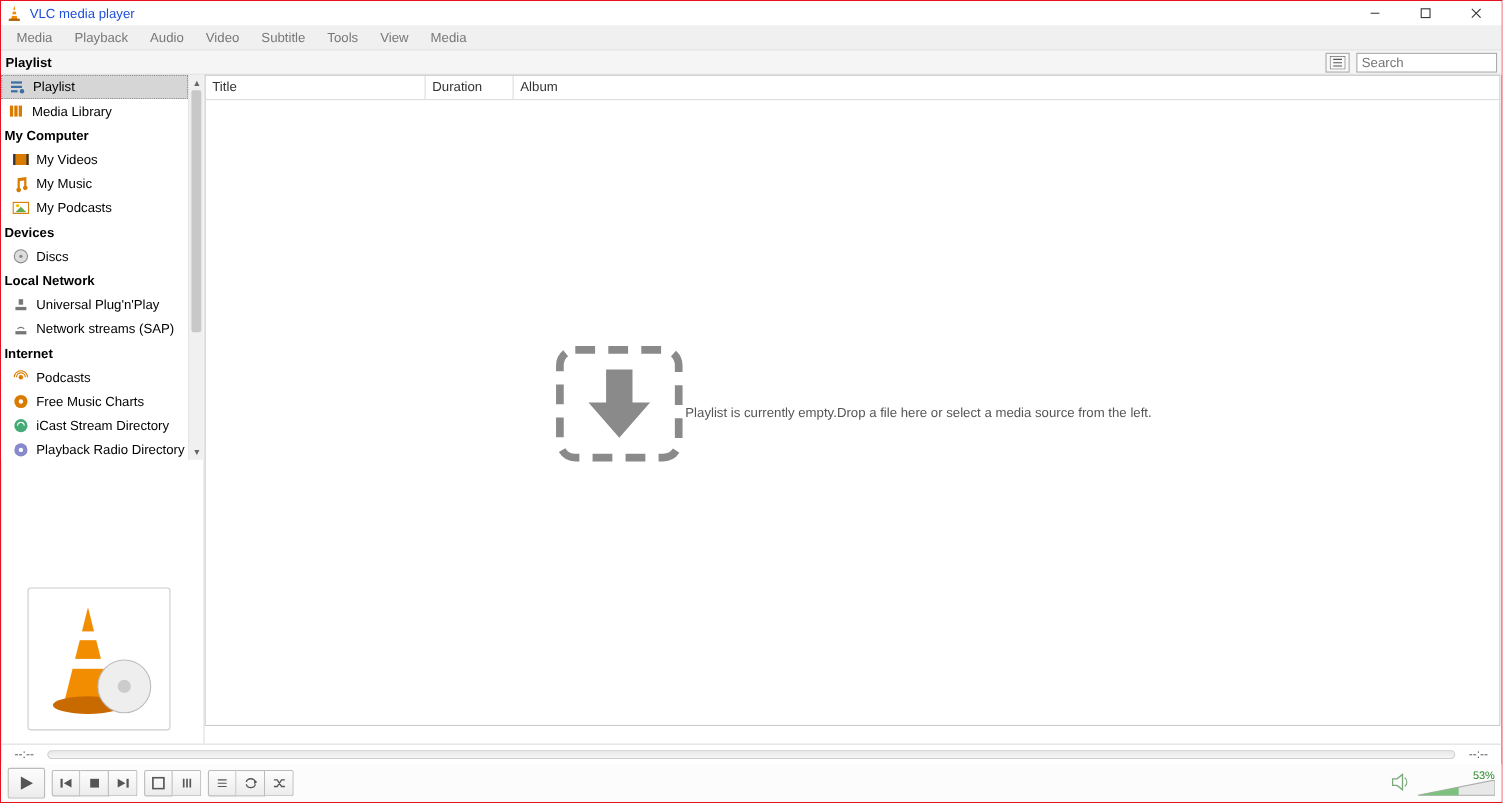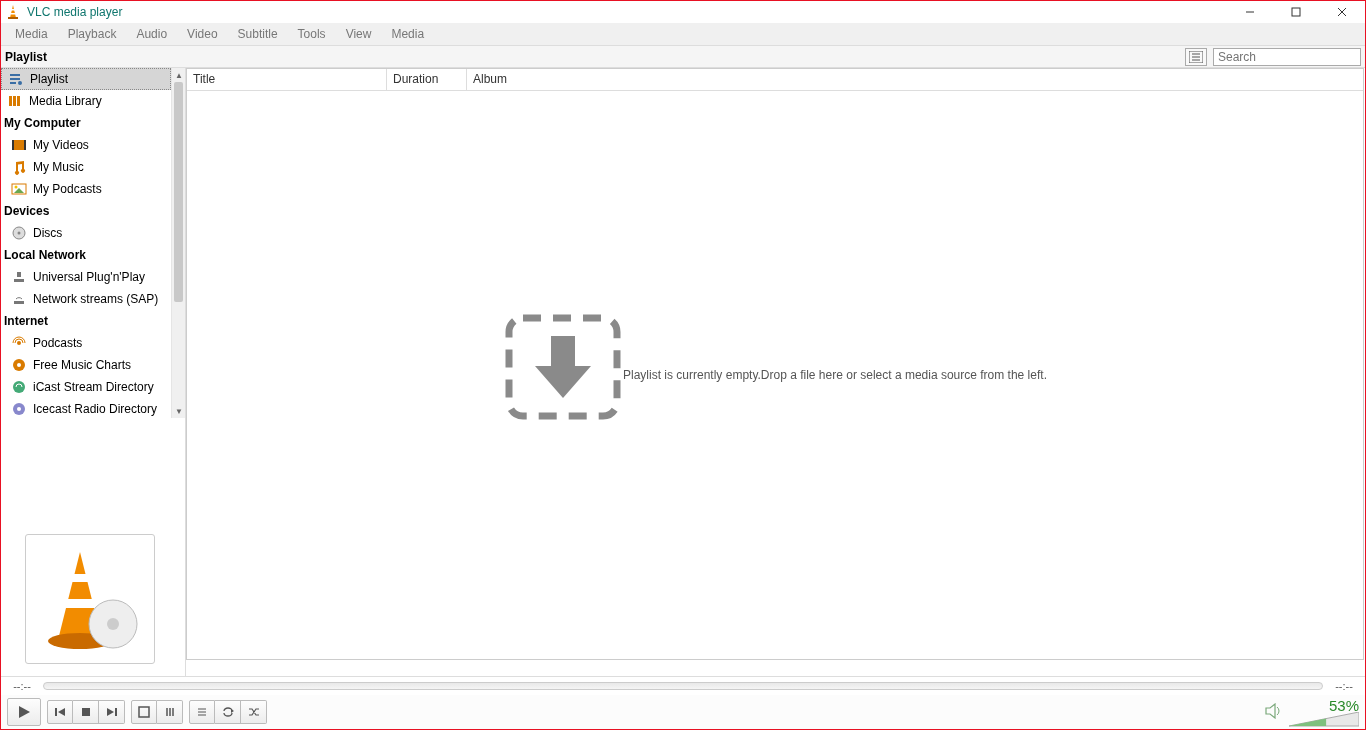--- a/index.html
+++ b/index.html
@@ -2,33 +2,33 @@
 <html><head>
 <meta charset="utf-8">
 <style>
 * { margin: 0; padding: 0; box-sizing: border-box; font-family: "Segoe UI", Tahoma, sans-serif; font-size: 12px; }
 html, body { width: 1366px; height: 730px; overflow: hidden; background: #fff; }
 .window { width: 1366px; height: 730px; border: 1px solid #e81123; display: flex; flex-direction: column; }
 
 
 .titlebar { height: 22px; background: #fff; display: flex; align-items: center; padding-left: 4px; }
 .titlebar-icon { width: 16px; height: 16px; margin-right: 6px; }
-.titlebar-title { flex: 1; color: #0f766e; }
+.titlebar-title { flex: 1; color: #1d4ed8; }
 .titlebar-buttons { display: flex; }
 .titlebar-btn { width: 46px; height: 22px; display: flex; align-items: center; justify-content: center; color: #555; }
 
 
 .menubar { height: 23px; background: #f0f0f0; border-bottom: 1px solid #ddd; display: flex; align-items: center; padding: 0 4px; gap: 0; }
 .menubar-item { padding: 19px 10px; color: #777; }
 
 
 .header-row { height: 22px; background: #f5f5f5; border-bottom: 1px solid #ddd; display: flex; align-items: center; padding: 0 4px; }
 .header-title { font-weight: bold; flex: 1; }
 .view-btn { width: 22px; height: 18px; border: 1px solid #aaa; background: #f9f9f9; display: flex; align-items: center; justify-content: center; margin-right: 6px; }
-.search-box { width: 148px; height: 18px; border: 1px solid #aaa; padding: 0 4px; color: #777; outline: none; }
+.search-box { width: 128px; height: 18px; border: 1px solid #aaa; padding: 0 4px; color: #777; outline: none; }
 
 
 .body { flex: 1; display: flex; border-bottom: 1px solid #ddd; min-height: 0; }
 .sidebar { width: 185px; display: flex; flex-direction: column; border-right: 1px solid #ddd; position: relative; }
 .sidebar-tree { flex: 0 0 350px; overflow: hidden; position: relative; background: #fff; }
 .sidebar-tree .tree-content { position: absolute; inset: 0 14px 0 0; }
 .sidebar-scrollbar { position: absolute; right: 0; top: 0; width: 14px; height: 350px; background: #f0f0f0; border-left: 1px solid #e5e5e5; }
 .sidebar-scroll-up, .sidebar-scroll-down { position: absolute; width: 14px; height: 14px; display: flex; align-items: center; justify-content: center; color: #666; font-size: 8px; background: #f0f0f0; }
 .sidebar-scroll-up { top: 0; }
 .sidebar-scroll-down { bottom: 0; }
@@ -61,21 +61,21 @@
 .controls { height: 34px; display: flex; align-items: center; padding: 0 6px; gap: 6px; background: #fcfcfc; }
 .ctrl-btn { height: 24px; border: 1px solid #bbb; background: linear-gradient(#fdfdfd,#ececec); border-radius: 2px; display: flex; align-items: center; justify-content: center; color: #444; }
 .ctrl-btn.big { width: 34px; height: 28px; }
 .ctrl-btn.small { width: 26px; }
 .ctrl-group { display: flex; }
 .ctrl-group .ctrl-btn { border-radius: 0; }
 .ctrl-group .ctrl-btn:first-child { border-top-left-radius: 2px; border-bottom-left-radius: 2px; }
 .ctrl-group .ctrl-btn:last-child { border-top-right-radius: 2px; border-bottom-right-radius: 2px; }
 .ctrl-group .ctrl-btn + .ctrl-btn { border-left: none; }
 .spacer { flex: 1; }
-.vol-label { font-size: 15px; color: #2a8a2a; margin-bottom: -2px; }
+.vol-label { font-size: 10px; color: #2a8a2a; margin-bottom: -2px; }
 .vol-wrap { display: flex; flex-direction: column; align-items: flex-end; }
 .vol-tri { width: 70px; height: 16px; position: relative; }
 </style>
 </head>
 <body>
 
 <div class="window">
 
   <div class="titlebar">
     <span class="titlebar-icon">
@@ -219,21 +219,21 @@
                   <circle cx="8" cy="8" r="6" fill="#4a7"></circle>
                   <path d="M5 8 A3 3 0 0 1 11 8" fill="none" stroke="#fff"></path>
                 </svg></span>
               <span>iCast Stream Directory</span>
             </div>
             <div class="tree-item indent">
               <span class="tree-icon"><svg viewBox="0 0 16 16">
                   <circle cx="8" cy="8" r="6" fill="#88c"></circle>
                   <circle cx="8" cy="8" r="2" fill="#fff"></circle>
                 </svg></span>
-              <span>Icecast Radio Directory</span>
+              <span>Playback Radio Directory</span>
             </div>
           </div>
         <div class="sidebar-scrollbar">
           <div class="sidebar-scroll-up">▲</div>
           <div class="sidebar-thumb"></div>
           <div class="sidebar-scroll-down">▼</div>
         </div>
       </div>
       <div class="album-art">
         <svg width="110" height="110" viewBox="0 0 110 110">

